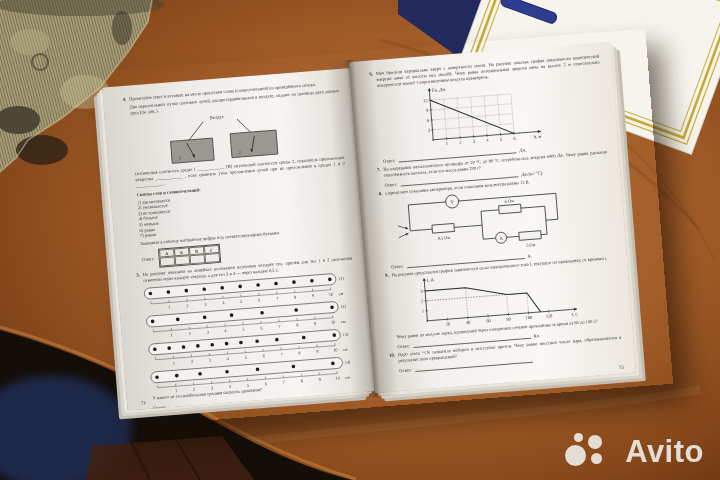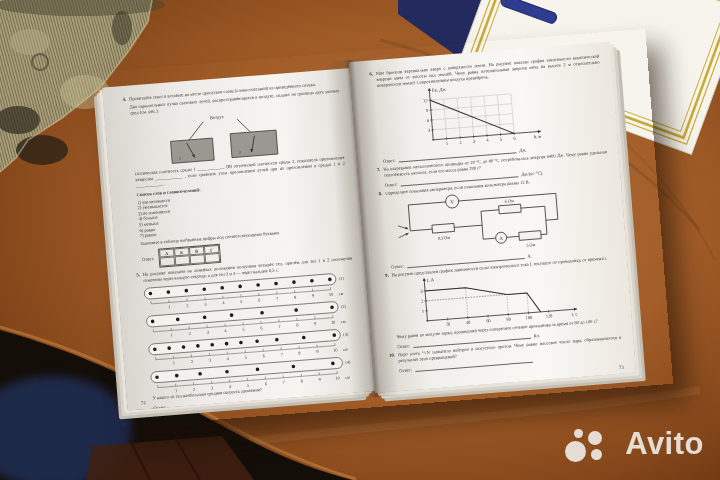--- a/index.html
+++ b/index.html
@@ -31,21 +31,21 @@
   .tbl-row{display:flex;align-items:center;gap:4px;margin:3px 0 0 12px;font-size:4.6px;}
   .anstab{display:grid;grid-template-columns:repeat(4,15px);border:.7px solid #56524c;}
   .anstab div{border:.4px solid #76726a;height:6.5px;font-size:4.3px;font-weight:bold;
               display:flex;align-items:center;justify-content:center;}
   .pageno{position:absolute;bottom:4px;font-size:4.8px;color:#4a4742;}
   .pageno.left{left:14px;} .pageno.right{right:12px;}
   .diag{display:block;margin:2px 0 1px 26px;}
   .ruler{display:block;margin:2px 0 0 10px;}
   .chart{display:block;}
   
-  .avito{position:absolute;right:16px;bottom:10px;height:44px;display:flex;align-items:flex-start;
+  .avito{position:absolute;right:16px;bottom:10px;height:44px;display:flex;align-items:flex-end;
          gap:18px;opacity:.95;}
   .alogo{position:relative;width:42px;height:40px;flex:none;}
   .alogo i{position:absolute;border-radius:50%;background:#eae5de;display:block;}
   .a1{width:9px;height:9px;left:9px;top:3px;}
   .a2{width:21px;height:21px;left:0px;top:15px;}
   .a3{width:14px;height:14px;left:23px;top:5px;}
   .a4{width:11px;height:11px;left:26px;top:23px;}
   .aword{font-family:"Liberation Sans","DejaVu Sans",sans-serif;font-weight:bold;
          font-size:31px;color:#eae5de;letter-spacing:.5px;}
 </style>

